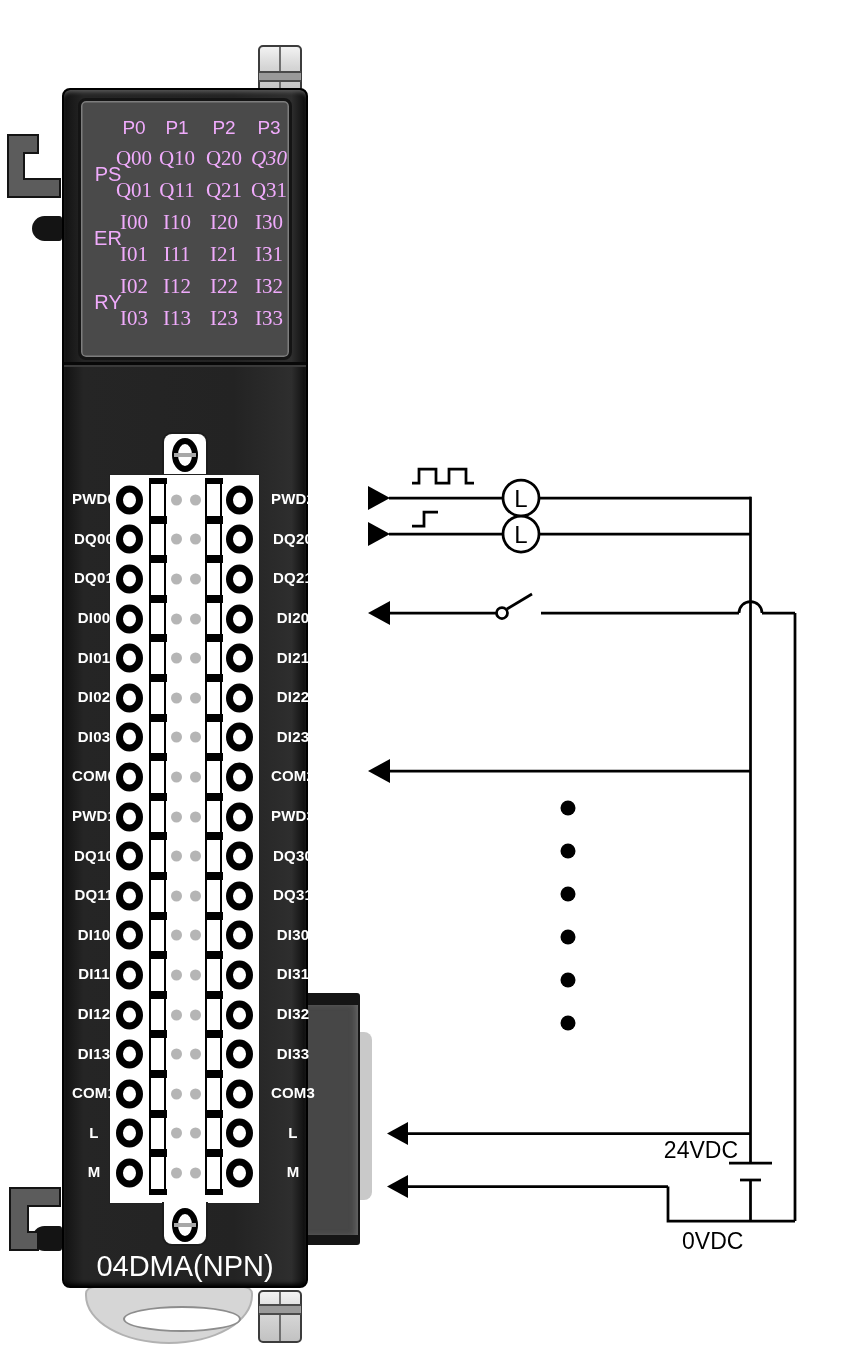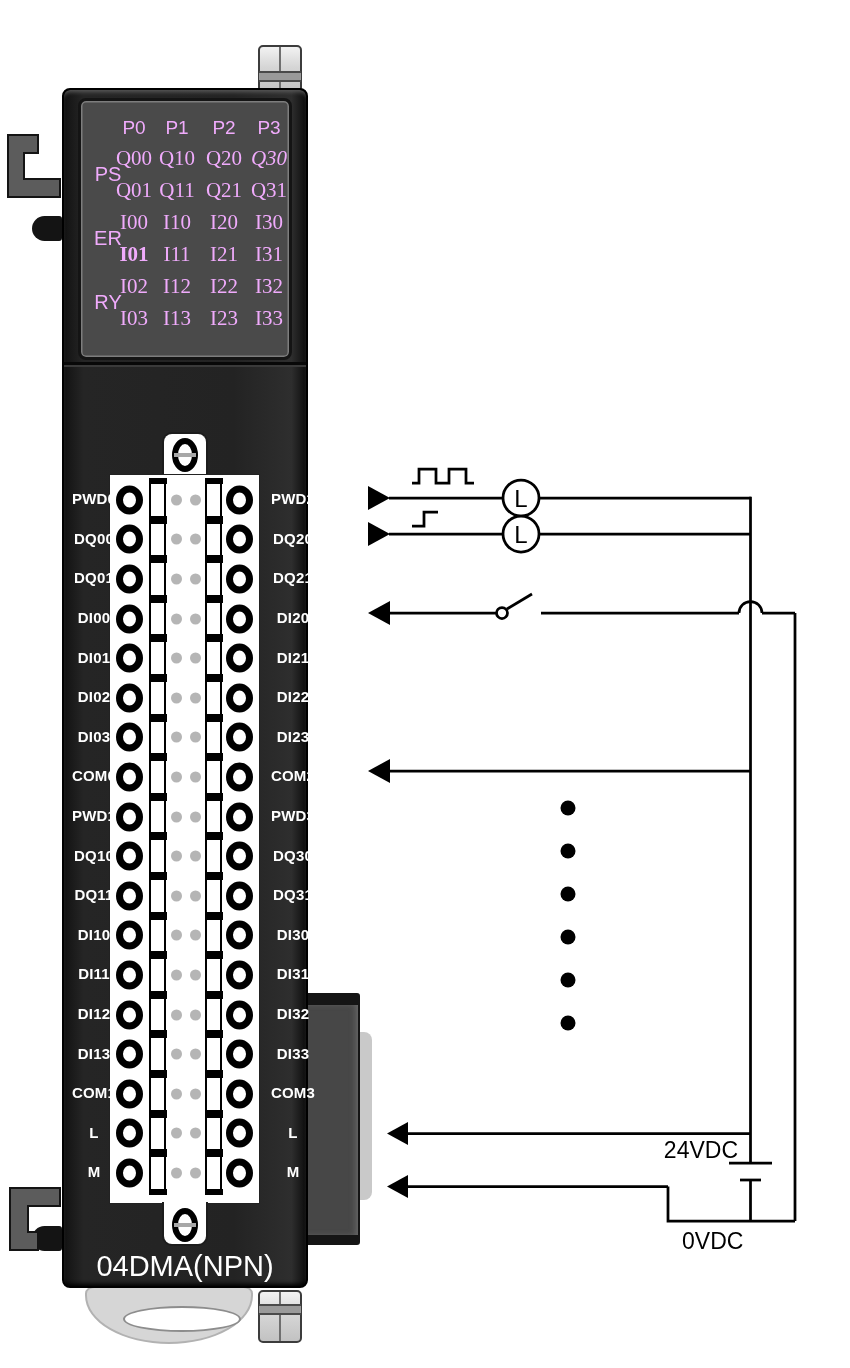--- a/index.html
+++ b/index.html
@@ -149,21 +149,21 @@
           <div class="lp-val" style="grid-area: 2 / 4;">Q20</div>
           <div class="lp-val" style="grid-area: 2 / 5; font-style: italic;">Q30</div>
           <div class="lp-val" style="grid-area: 3 / 2;">Q01</div>
           <div class="lp-val" style="grid-area: 3 / 3;">Q11</div>
           <div class="lp-val" style="grid-area: 3 / 4;">Q21</div>
           <div class="lp-val" style="grid-area: 3 / 5;">Q31</div>
           <div class="lp-val" style="grid-area: 4 / 2;">I00</div>
           <div class="lp-val" style="grid-area: 4 / 3;">I10</div>
           <div class="lp-val" style="grid-area: 4 / 4;">I20</div>
           <div class="lp-val" style="grid-area: 4 / 5;">I30</div>
-          <div class="lp-val" style="grid-area: 5 / 2; font-weight: bold;">I01</div>
+          <div class="lp-val" style="grid-area: 5 / 2;">I01</div>
           <div class="lp-val" style="grid-area: 5 / 3;">I11</div>
           <div class="lp-val" style="grid-area: 5 / 4;">I21</div>
           <div class="lp-val" style="grid-area: 5 / 5;">I31</div>
           <div class="lp-val" style="grid-area: 6 / 2;">I02</div>
           <div class="lp-val" style="grid-area: 6 / 3;">I12</div>
           <div class="lp-val" style="grid-area: 6 / 4;">I22</div>
           <div class="lp-val" style="grid-area: 6 / 5;">I32</div>
           <div class="lp-val" style="grid-area: 7 / 2;">I03</div>
           <div class="lp-val" style="grid-area: 7 / 3;">I13</div>
           <div class="lp-val" style="grid-area: 7 / 4; text-align: right;">I23</div>

